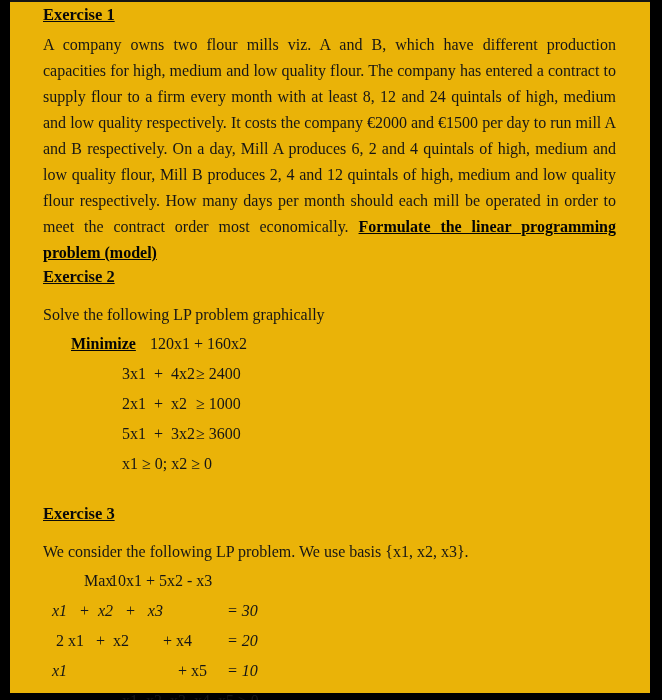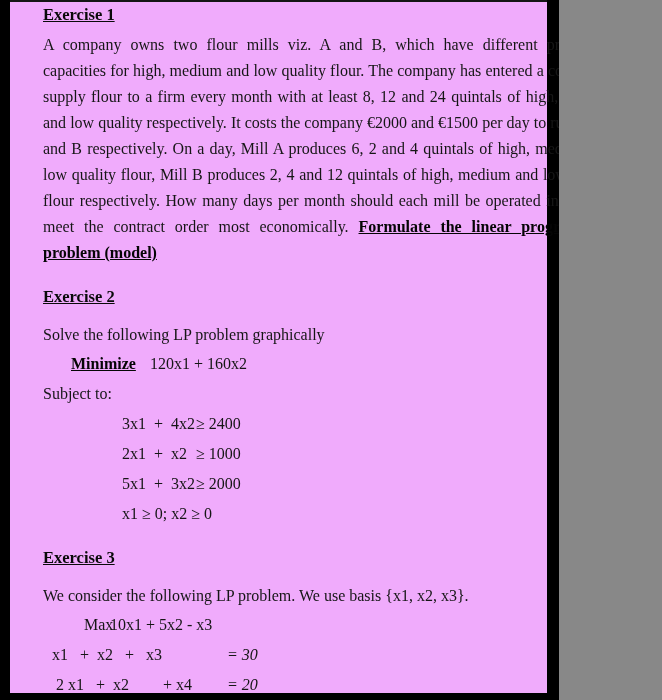--- a/index.html
+++ b/index.html
@@ -1,21 +1,21 @@
 <!DOCTYPE html>
 <html><head>
 <meta charset="utf-8">
 <style>
   * { box-sizing: border-box; margin: 0; padding: 0; }
   html, body { background: #888; }
   .page {
     position: relative;
-    width: 559px;
+    width: 662px;
     height: 700px;
-    background: #f0abfc;
+    background: #eab308;
     overflow: hidden;
     font-family: "Liberation Serif", serif;
     color: #161616;
   }
   
   .edge { position: absolute; background: #000; }
   .edge-left   { left: 0; top: 0; width: 10px; height: 700px; }
   .edge-right  { right: 0; top: 0; width: 12px; height: 700px; }
   .edge-top    { left: 0; top: 0; width: 662px; height: 2px; background:#151515; }
   .edge-bottom { left: 0; bottom: 0; width: 662px; height: 7px; }
@@ -28,22 +28,22 @@
     font-size: 16px;
   }
   .heading {
     font-weight: bold;
     text-decoration: underline;
     font-size: 16.5px;
     line-height: 22px;
     color: #0a0a0a;
   }
   .mb6  { margin-bottom: 6px; }
-  .mt20 { margin-top: 20px; }
-  .mt10 { margin-top: 18px; }
+  .mt20 { }
+  .mt10 { margin-top: 24px; }
 
   .para {
     line-height: 26px;
     text-align: justify;
     color: #161616;
   }
   .bold-ul { font-weight: bold; text-decoration: underline; color: #050505; }
 
   .line24 { line-height: 24px; margin-top: 15px; }
 
@@ -52,21 +52,21 @@
     position: absolute;
     top: 7px;
     white-space: pre;
     line-height: 16px;
   }
   .eq-row-first { margin-top: 2px; margin-left: 28px; }
 
   
   .l0   { left: 0; }
   .l3   { left: 13px; }
-  .l9   { left: 9px; }
+  .l9   { left: 9px; font-style: italic; }
   .l39  { left: 39px; }
   .l79  { left: 79px; }
   .l120 { left: 120px; }
   .l147 { left: 135px; }
   .l153 { left: 153px; }
   .l184 { left: 184px; font-style: italic; }
 </style>
 </head>
 <body>
 
@@ -83,35 +83,32 @@
     <p class="para"><span>A company owns two flour mills viz. A and B, which have different production capacities for high, medium and low quality flour. The company has entered a contract to supply flour to a firm every month with at least 8, 12 and 24 quintals of high, medium and low quality respectively. It costs the company €2000 and €1500 per day to run mill A and B respectively. On a day, Mill A produces 6, 2 and 4 quintals of high, medium and low quality flour, Mill B produces 2, 4 and 12 quintals of high, medium and low quality flour respectively. How many days per month should each mill be operated in order to meet the contract order most economically. </span><span class="bold-ul">Formulate the linear programming problem (model)</span></p>
 
     <div class="heading mt20 mb6">Exercise 2</div>
     <div class="line24">Solve the following LP problem graphically</div>
 
     <div class="eq-row eq-row-first">
       <span class="l0 bold-ul">Minimize</span>
       <span class="l79">120x1 + 160x2</span>
     </div>
 
-    <div class="eq-row">
-      <span class="l0">Subject to:</span>
-    </div>
 
     <div class="eq-row">
       <span class="l79">3x1  +  4x2</span>
       <span class="l153">≥ 2400</span>
     </div>
     <div class="eq-row">
       <span class="l79">2x1  +  x2</span>
       <span class="l153">≥ 1000</span>
     </div>
     <div class="eq-row">
       <span class="l79">5x1  +  3x2</span>
-      <span class="l153">≥ 2000</span>
+      <span class="l153">≥ 3600</span>
     </div>
     <div class="eq-row">
       <span class="l79">x1 ≥ 0; x2 ≥ 0</span>
     </div>
 
     <div class="heading mt10 mb6">Exercise 3</div>
     <div class="line24">We consider the following LP problem. We use basis {x1, x2, x3}.</div>
 
     <div class="eq-row eq-row-first">
       <span class="l3">Max</span>

